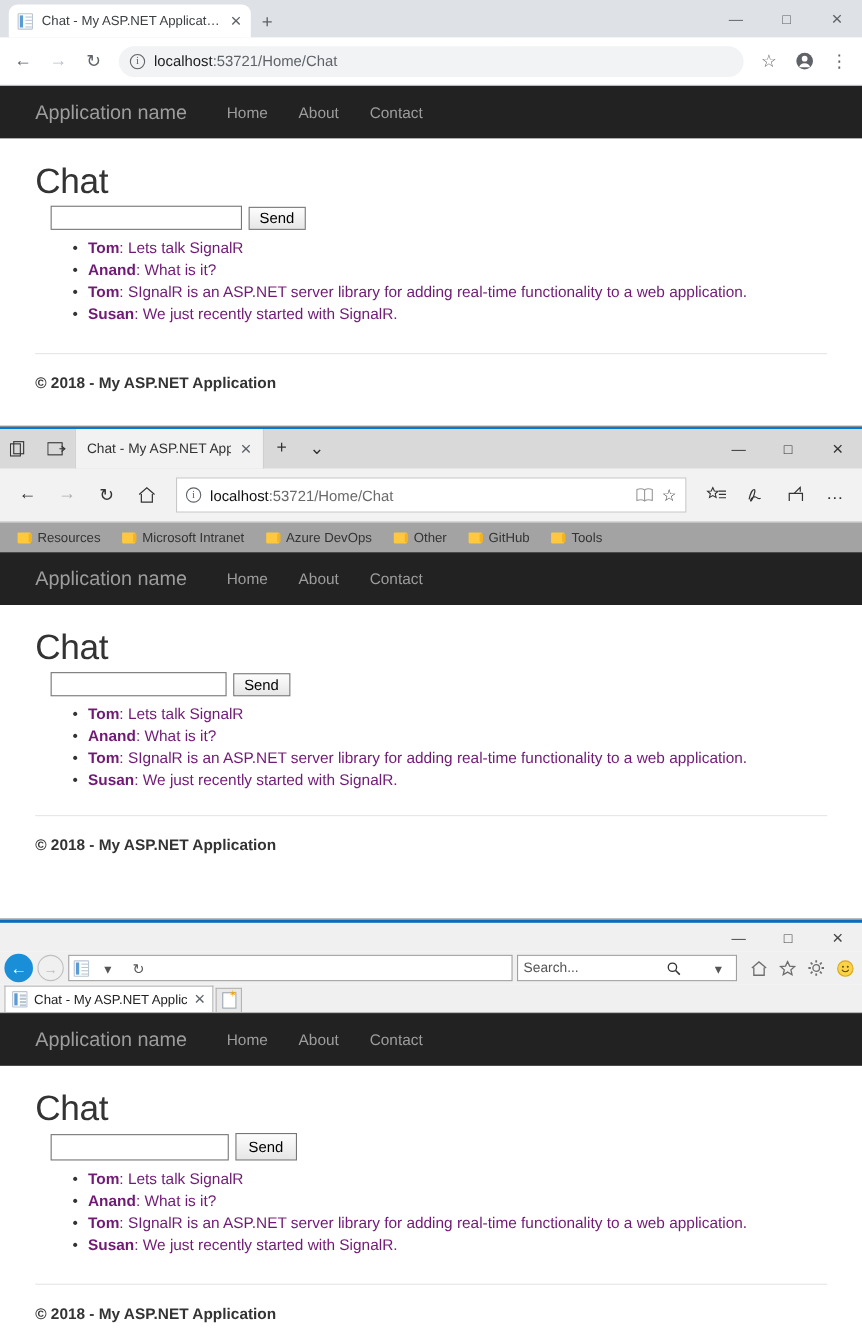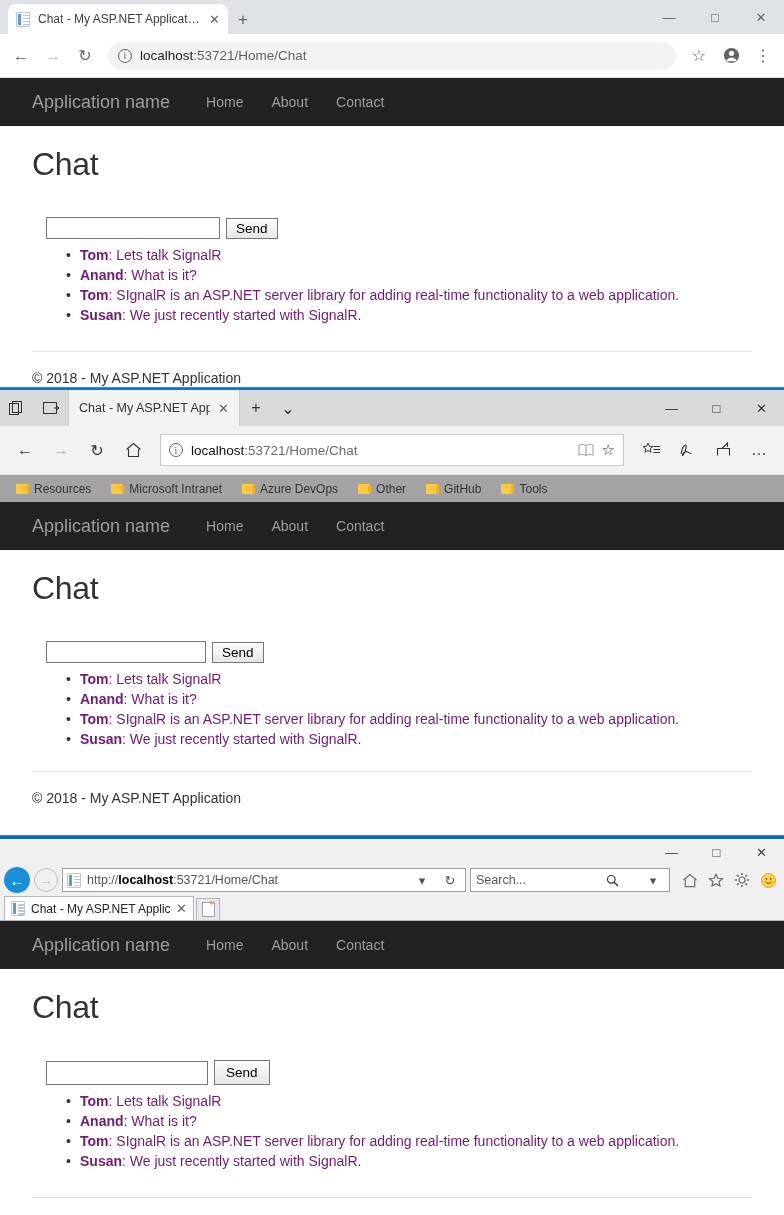--- a/index.html
+++ b/index.html
@@ -59,33 +59,33 @@
 
   
   .aspnet-navbar {
     background: #222; height: 48px; display: flex; align-items: center;
     padding-left: 32px; gap: 0;
   }
   .brand { color: #9d9d9d; font-size: 18px; margin-right: 22px; cursor: pointer; }
   .navlink { color: #9d9d9d; font-size: 14px; padding: 0 14px; cursor: pointer; }
   .aspnet-body { background: #fff; padding: 0 32px; }
   .aspnet-h1 { font-size: 32px; font-weight: normal; color: #333; padding-top: 20px; letter-spacing: -0.3px; }
-  .chatform { display: flex; align-items: center; gap: 6px; margin: 34px 0 0 14px; }
+  .chatform { display: flex; align-items: center; gap: 6px; margin: 4px 0 0 14px; }
   .chatinput { width: 174px; height: 22px; border: 1px solid #767676; background: #fff; }
   .sendbtn {
     background: linear-gradient(#fdfdfd, #e6e6e6); border: 1px solid #767676;
     font-size: 13.5px; color: #000; padding: 2px 9px; cursor: pointer;
     font-family: "Liberation Sans", sans-serif;
   }
   .msglist { list-style: none; margin: 6px 0 0 34px; }
   .msglist li { font-size: 14px; color: #701a75; line-height: 20px; position: relative; padding-left: 14px; }
   .msglist li:before { content: "\2022"; position: absolute; left: 0; color: #333; }
   .msglist li b { font-weight: bold; }
   .aspnet-hr { border-top: 1px solid #e5e5e5; margin-top: 20px; }
-  .aspnet-footer { font-size: 14px; color: #333; padding-top: 18px; }
+  .aspnet-footer { font-size: 14px; color: #333; padding-top: 18px; font-weight: bold; }
 
   
   .edge-win { top: 387px; height: 442px; border-top: 1px solid #767676; }
   .edge-top-accent { height: 2px; background: #0078d7; }
   .edge-tabstrip {
     height: 36px; background: #d9d9d9; display: flex; align-items: stretch; position: relative;
   }
   .edge-sysbtn { width: 34px; display: flex; align-items: center; justify-content: center;
                  color: #333; cursor: pointer; }
   .edge-tab {
@@ -357,21 +357,20 @@
         <div class="ie-wc">—</div>
         <div class="ie-wc">□</div>
         <div class="ie-wc">✕</div>
       </div>
     </div>
     <div class="ie-navrow">
       <div class="ie-back">←</div>
       <div class="ie-fwd">→</div>
       <div class="ie-addr">
         <span class="favicon"></span>
-        <span class="urltxt"><span>http://</span><b>localhost</b><span>:53721/Home/Chat</span></span>
         <span class="ie-icn">▾</span>
         <span class="ie-icn">↻</span>
       </div>
       <div class="ie-search">
         <span class="ph">Search...</span>
         <span class="ie-icn">
           <svg width="13" height="13" viewBox="0 0 13 13">
               <circle cx="5.3" cy="5.3" r="3.8" fill="none" stroke="#333" stroke-width="1.2"></circle>
               <path d="M8.2 8.2 12 12" stroke="#333" stroke-width="1.4"></path>
             </svg>

